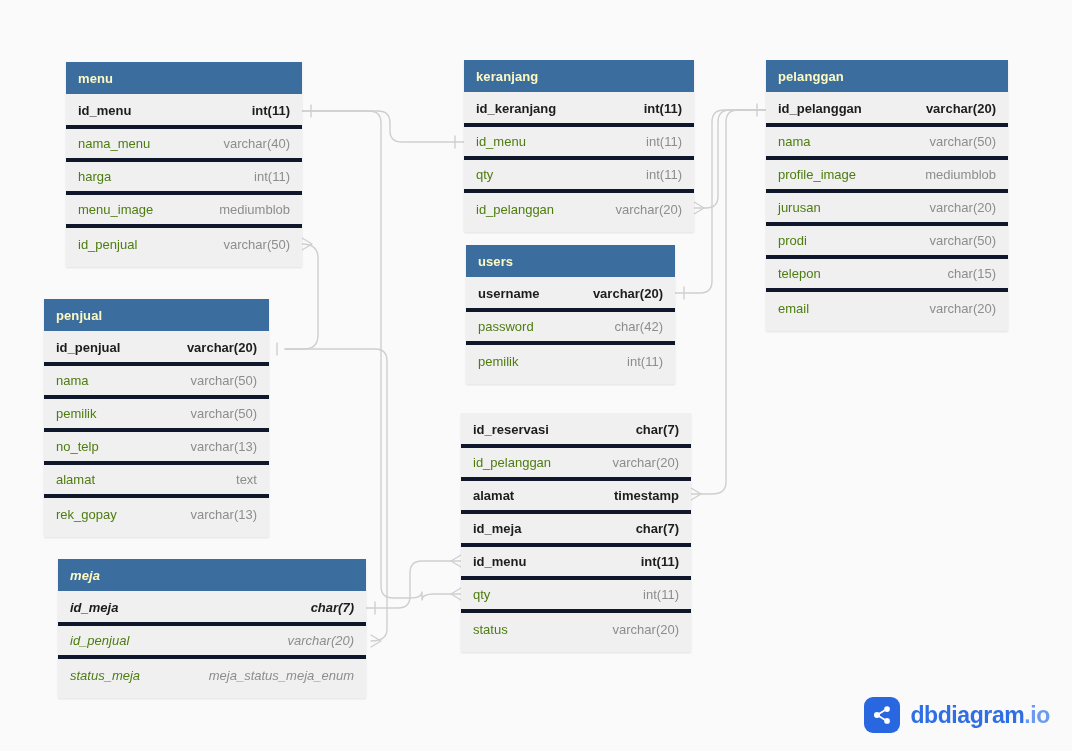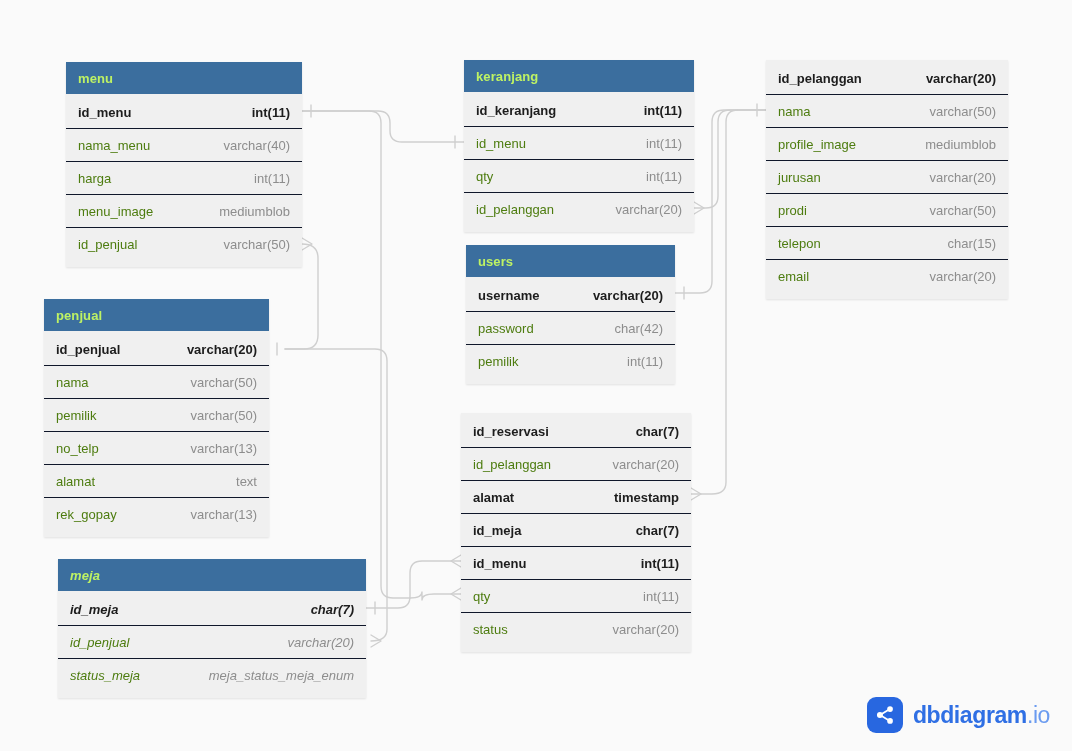--- a/index.html
+++ b/index.html
@@ -35,40 +35,40 @@
 
   .table-card {
     position: absolute;
     z-index: 2;
     background: #f0f0f0;
     box-shadow: 0 1px 2px rgba(0,0,0,0.10);
   }
 
   .table-header {
     background: #3b6e9e;
-    color: #bef264;
+    color: #fef9c3;
     font-size: 13px;
     font-weight: bold;
     padding: 10px 12px 9px 12px;
     line-height: 13px;
     letter-spacing: 0.1px;
   }
 
   .table-body {
     padding: 2px 0 6px 0;
   }
 
   .field-row {
     display: flex;
     align-items: center;
     justify-content: space-between;
     padding: 0 12px;
     height: 33px;
     font-size: 13px;
-    border-bottom: 1px solid #0f172a;
+    border-bottom: 4px solid #0f172a;
   }
   .field-row:last-child { border-bottom: none; }
 
   .field-name {
     color: #4d7c0f;
     white-space: nowrap;
   }
   .field-type {
     color: #8d8d8d;
     white-space: nowrap;
@@ -101,21 +101,21 @@
     align-items: center;
     justify-content: center;
   }
   #logo-text {
     font-size: 23px;
     font-weight: bold;
     letter-spacing: -0.4px;
     color: #2f6fe4;
     line-height: 23px;
   }
-  #logo-text .tld { color: #6a9bf0; font-weight: normal; }
+  #logo-text .tld { color: #6a9bf0; font-weight: bold; }
 </style>
 </head>
 <body>
 
 <div id="canvas">
 
   <svg id="edges" viewBox="0 0 1072 751" xmlns="http://www.w3.org/2000/svg">
     <g fill="none" stroke="#cfcfcf" stroke-width="1.4" stroke-linecap="round" stroke-linejoin="round">
 
       <path d="M302,111 L378,111 Q390,111 390,123 L390,131 Q390,142 402,142 L464,142"></path>
@@ -286,20 +286,21 @@
             <span class="field-name">qty</span>
             <span class="field-type">int(11)</span>
           </div>
           <div class="field-row">
             <span class="field-name">status</span>
             <span class="field-type">varchar(20)</span>
           </div>
         </div>
       </div>
       <div class="table-card" style="left: 766px; top: 60px; width: 242px;">
+        <div class="table-header">pelanggan</div>
         <div class="table-body">
           <div class="field-row pk">
             <span class="field-name">id_pelanggan</span>
             <span class="field-type">varchar(20)</span>
           </div>
           <div class="field-row">
             <span class="field-name">nama</span>
             <span class="field-type">varchar(50)</span>
           </div>
           <div class="field-row">

